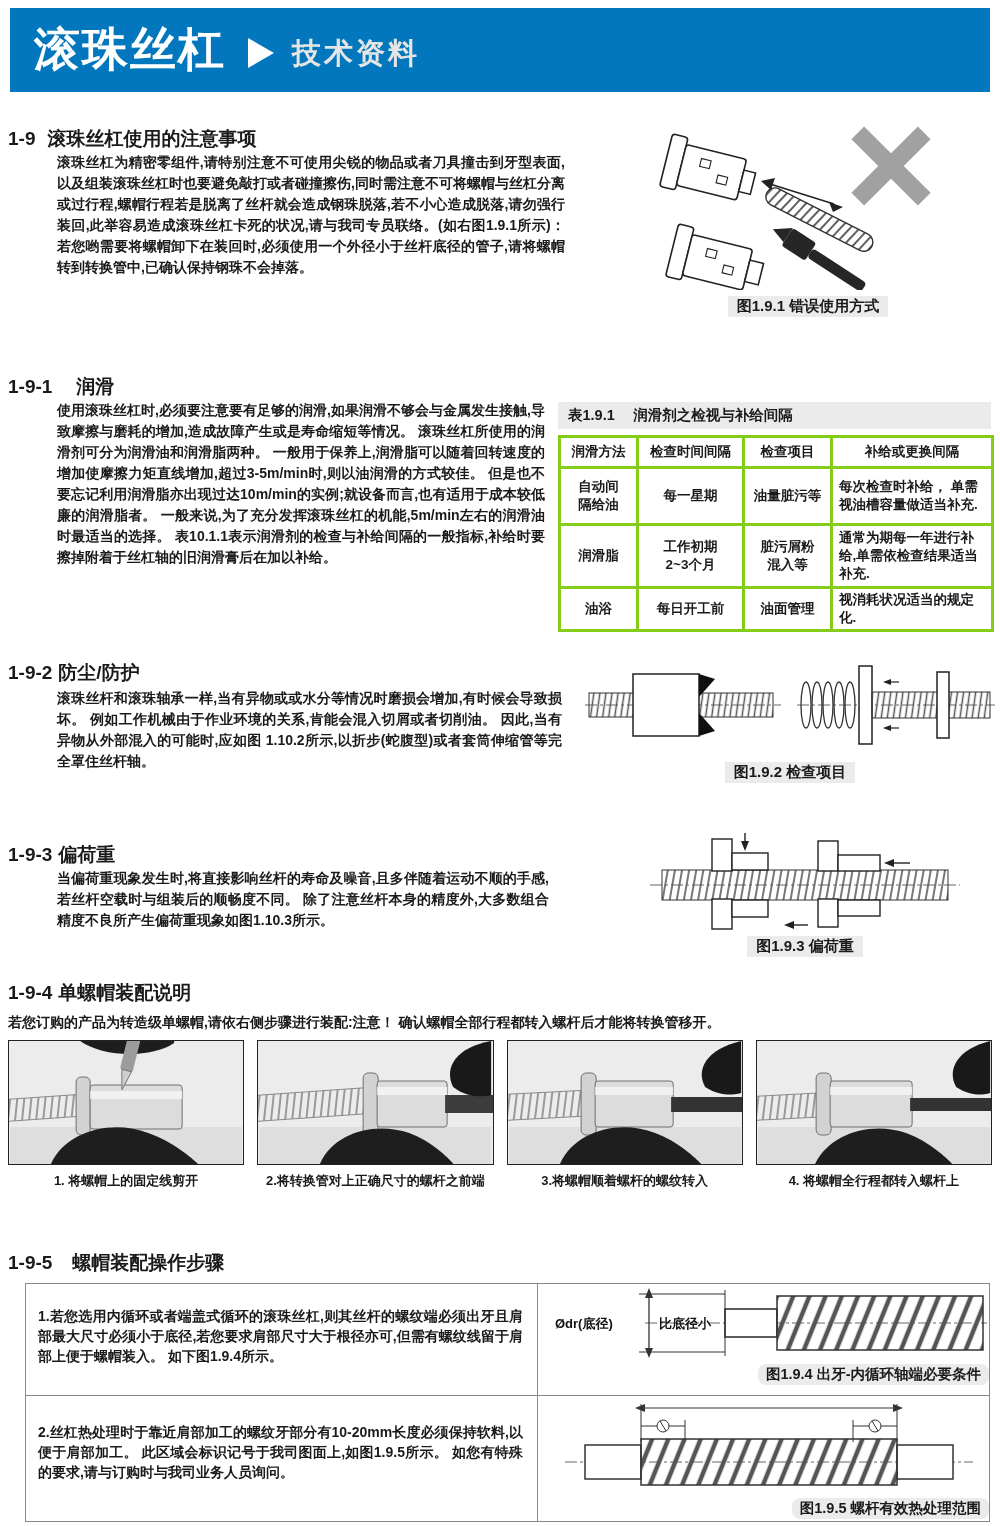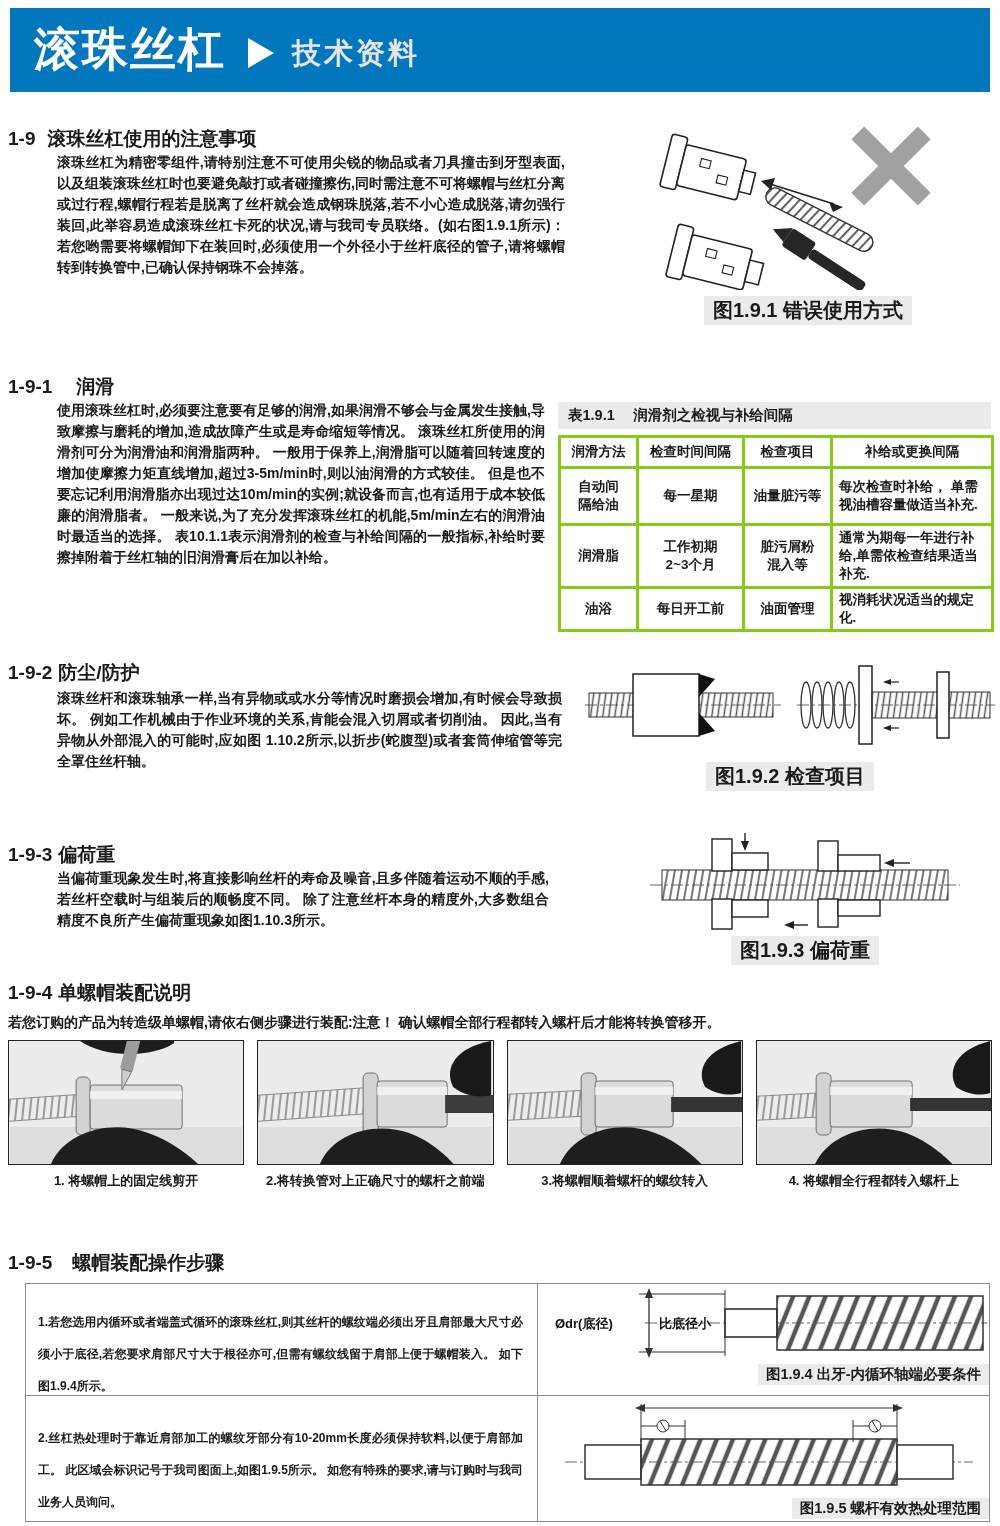--- a/index.html
+++ b/index.html
@@ -13,21 +13,21 @@
   .hdr .t1{ color:#fff; font-size:46px; font-weight:bold; letter-spacing:2px; }
   .hdr .tri{ width:0; height:0; border-left:26px solid #fff; border-top:15px solid transparent;
              border-bottom:15px solid transparent; margin:6px 18px 0 22px; }
   .hdr .t2{ color:#e5e5e5; font-size:29px; font-weight:bold; letter-spacing:3px; margin-top:8px; }
 
   .shead{ position:absolute; left:8px; font-size:19px; font-weight:bold; white-space:nowrap; }
   .shead .num{ margin-right:12px; }
   .para{ position:absolute; font-size:14px; font-weight:bold; line-height:21px; text-align:justify; }
 
   
-  .figcap{ position:absolute; text-align:center; font-size:20px; font-weight:bold; }
+  .figcap{ position:absolute; text-align:center; font-size:15px; font-weight:bold; }
   .figcap span{ display:inline-block; background:var(--capbg); padding:1px 9px; }
   svg text{ font-family:"Liberation Sans","DejaVu Sans",sans-serif; }
 
   
   .ltab{ position:absolute; left:558px; top:402px; width:433px; }
   .ltab .ttitle{ background:var(--capbg); font-size:14.5px; font-weight:bold; height:27px;
                  line-height:27px; padding-left:10px; }
   table.lube{ border-collapse:collapse; margin-top:6px; width:433px; table-layout:fixed; }
   table.lube td{ border:3px solid #84cc16; font-size:13.5px; font-weight:bold; text-align:center;
                  vertical-align:middle; padding:2px 3px; }
@@ -41,24 +41,24 @@
   .pcap{ flex:1; text-align:center; font-size:13px; font-weight:bold; white-space:nowrap; }
 
   
   .bigtab{ position:absolute; left:25px; top:1283px; width:965px; height:239px;
            display:grid; grid-template-columns:512px 1fr; grid-template-rows:112px 1fr;
            border:1px solid #8a8a8a; }
   .bigtab .c{ border-right:1px solid #8a8a8a; border-bottom:1px solid #8a8a8a; }
   .bigtab .c:nth-child(2){ border-right:none; }
   .bigtab .c:nth-child(3){ border-bottom:none; }
   .bigtab .c:nth-child(4){ border-right:none; border-bottom:none; }
-  .celltxt{ font-size:12px; font-weight:bold; line-height:32px; padding:22px 14px 0 12px; text-align:justify; }
+  .celltxt{ font-size:14px; font-weight:bold; line-height:20px; padding:22px 14px 0 12px; text-align:justify; }
   .cellfig{ text-align:right; position:relative; }
   .cellfig .cap{ font-size:14.5px; font-weight:bold; }
-  .cellfig .cap span{ background:var(--capbg); display:inline-block; padding:1px 8px; }
+  .cellfig .cap span{ background:var(--capbg); display:inline-block; padding:1px 8px;border-radius:8px; }
 </style>
 </head>
 <body>
 
 <div class="page">
 
   <div class="hdr">
     <span class="t1">滚珠丝杠</span>
     <span class="tri"></span>
     <span class="t2">技术资料</span>

